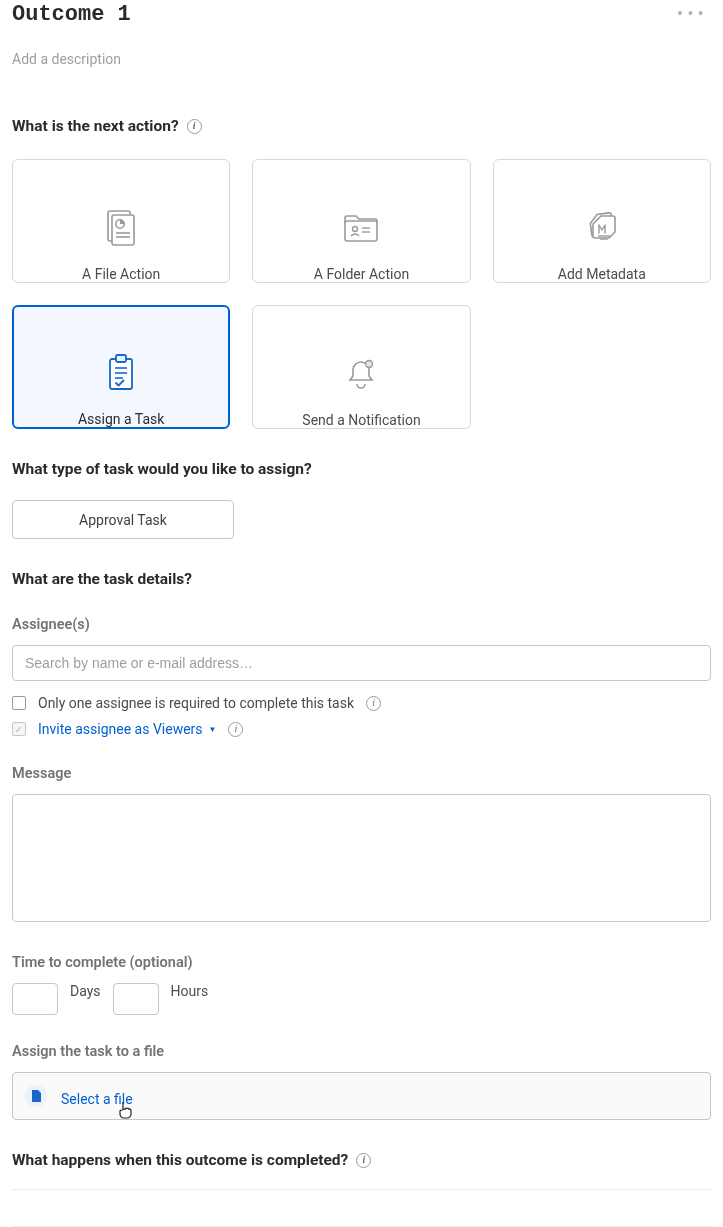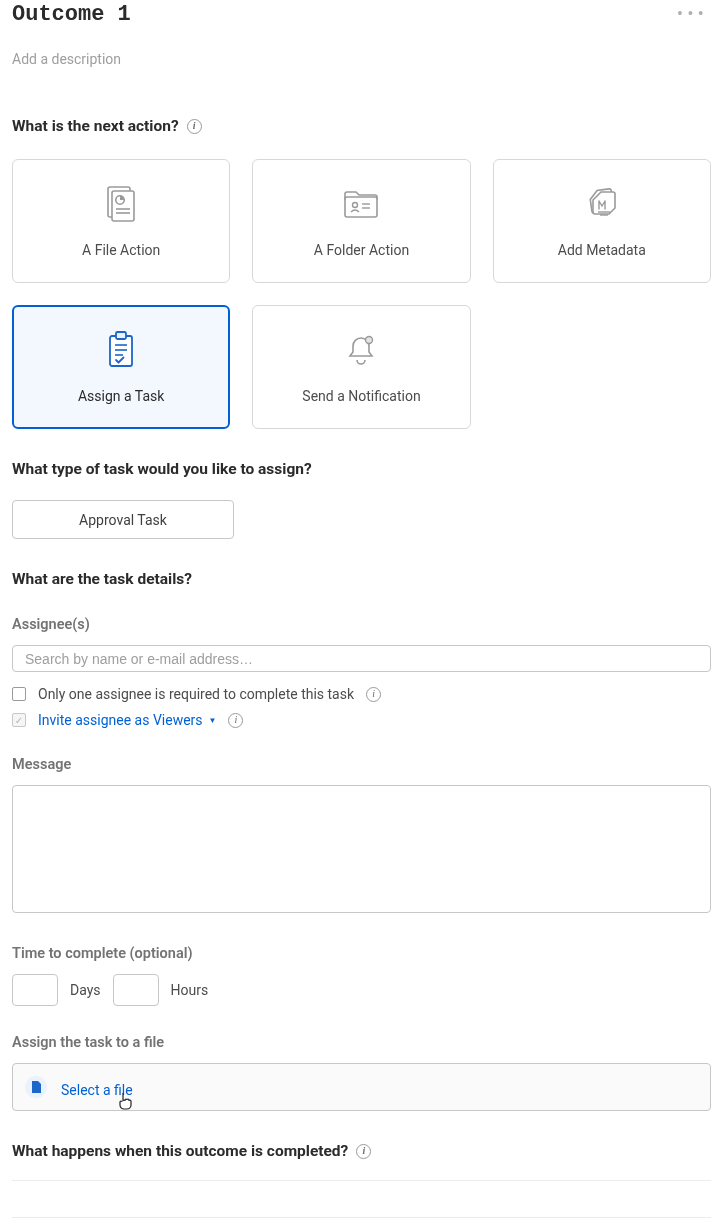--- a/index.html
+++ b/index.html
@@ -65,21 +65,21 @@
     margin-top: 24px;
   }
   .action-grid.row2 { margin-top: 22px; }
   .action-card {
     border: 1px solid #d8d8d8;
     border-radius: 6px;
     height: 124px;
     display: flex;
     flex-direction: column;
     align-items: center;
-    justify-content: center;
+    justify-content: flex-end;
     gap: 18px;
     cursor: pointer;
     background: #fff;
   }
   .action-card.selected {
     border: 2px solid #0061d5;
     background: #f3f8ff;
   }
   .action-card .card-icon {
     display: flex;
@@ -120,21 +120,21 @@
     border: 1px solid #c7c7c7;
   }
   .field-label {
     font-size: 14.5px;
     font-weight: 600;
     color: #737373;
     margin-top: 28px;
   }
   .text-input {
     width: 100%;
-    height: 27px;
+    height: 36px;
     border: 1px solid #c7c7c7;
     border-radius: 4px;
     padding: 0 12px;
     font-size: 14px;
     color: #333;
     margin-top: 12px;
   }
   .text-input::placeholder { color: #9e9e9e; }
   .checkbox-row {
     display: flex;
@@ -179,21 +179,20 @@
     border: 1px solid #c7c7c7;
     border-radius: 4px;
     margin-top: 12px;
     padding: 10px;
     font-size: 14px;
     font-family: inherit;
     resize: none;
   }
   .time-row {
     display: flex;
-    align-items: center;
     gap: 12px;
     margin-top: 12px;
   }
   .small-input {
     width: 46px;
     height: 32px;
     border: 1px solid #c7c7c7;
     border-radius: 4px;
     padding: 0 6px;
     font-size: 14px;

